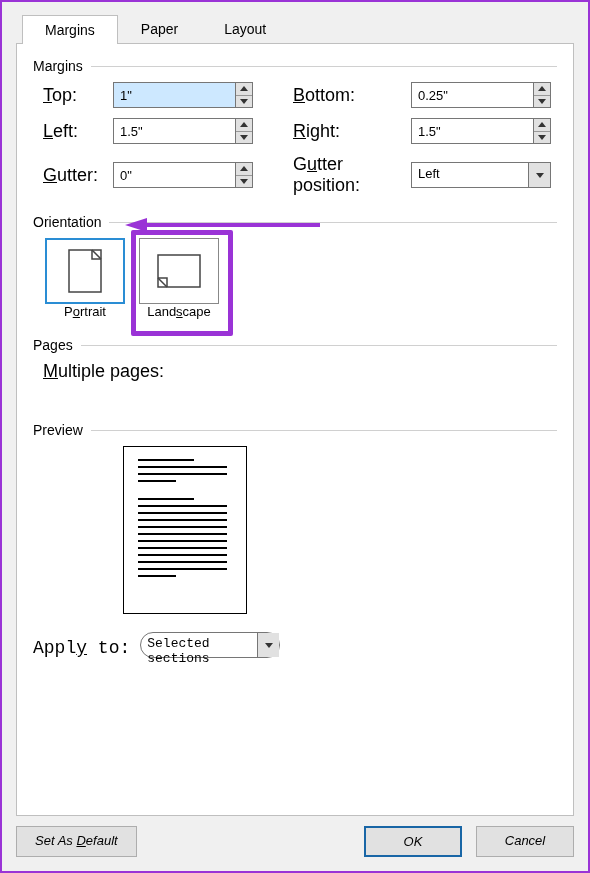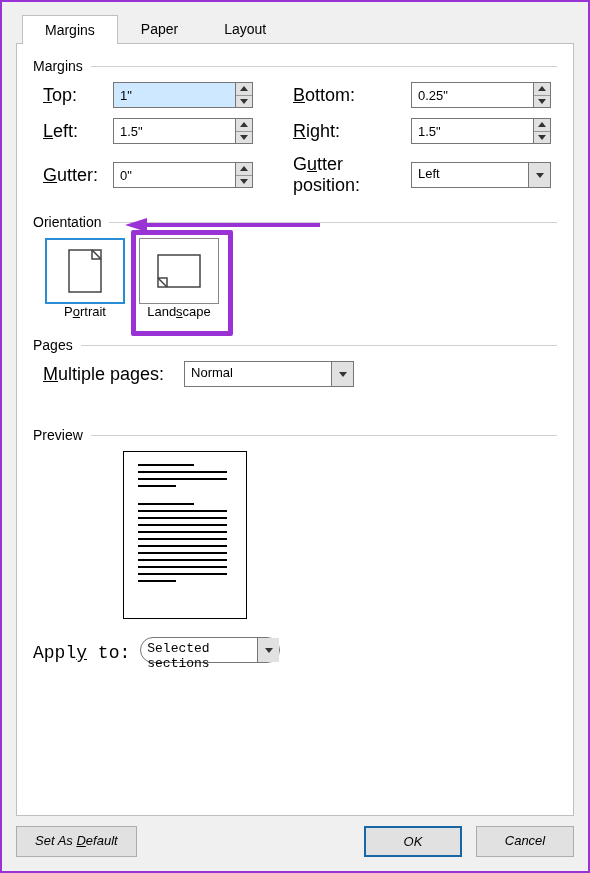--- a/index.html
+++ b/index.html
@@ -318,26 +318,20 @@
           <div class="highlight-box" style="left:-8px;top:-8px;width:102px;height:106px;"></div>
         </div>
       </div>
 
       <div class="section-title">
         <span>Pages</span>
         <span class="hr"></span>
       </div>
       <div class="pages-row">
         <div class="label"><span class="u">M</span>ultiple pages:</div>
-        <div class="combo" style="width:170px;">
-          <div class="combo-text">Normal</div>
-          <div class="combo-btn">
-              <span class="triangle-down"></span>
-            </div>
-        </div>
       </div>
 
       <div class="section-title">
         <span>Preview</span>
         <span class="hr"></span>
       </div>
       <div class="preview-box">
         <div class="preview-lines">
           <div style="width:60%"></div>
             <div style="width:95%"></div>

